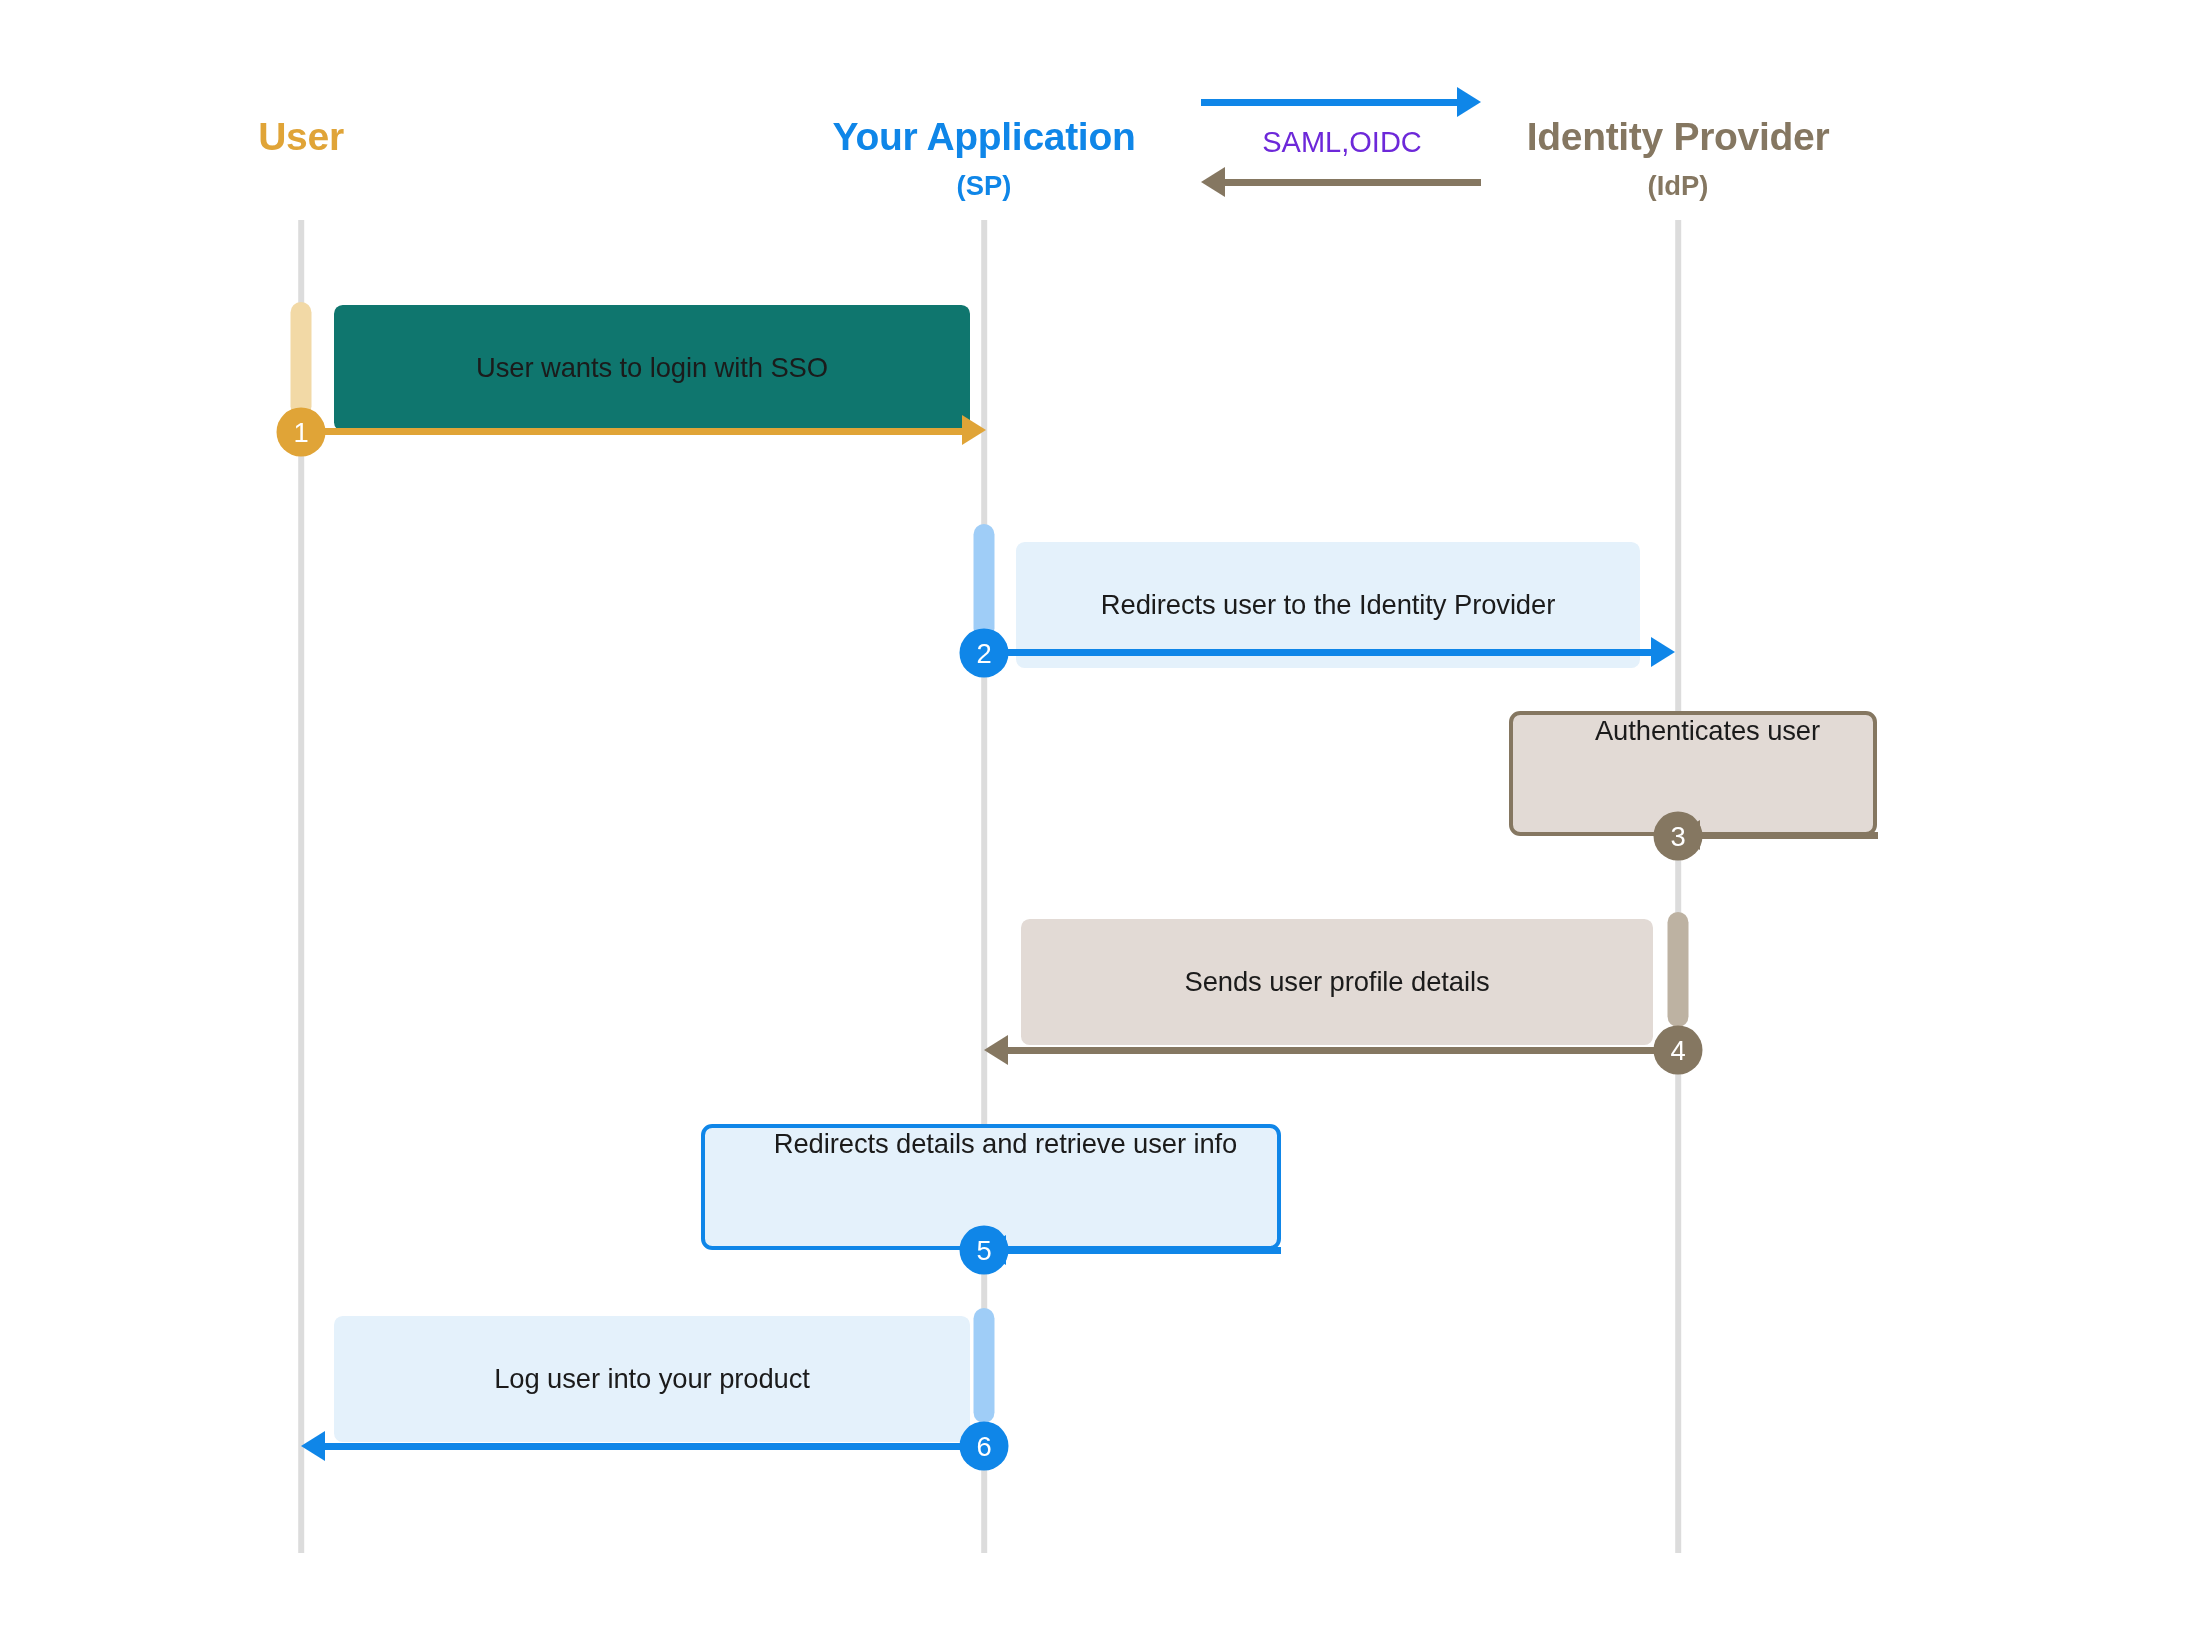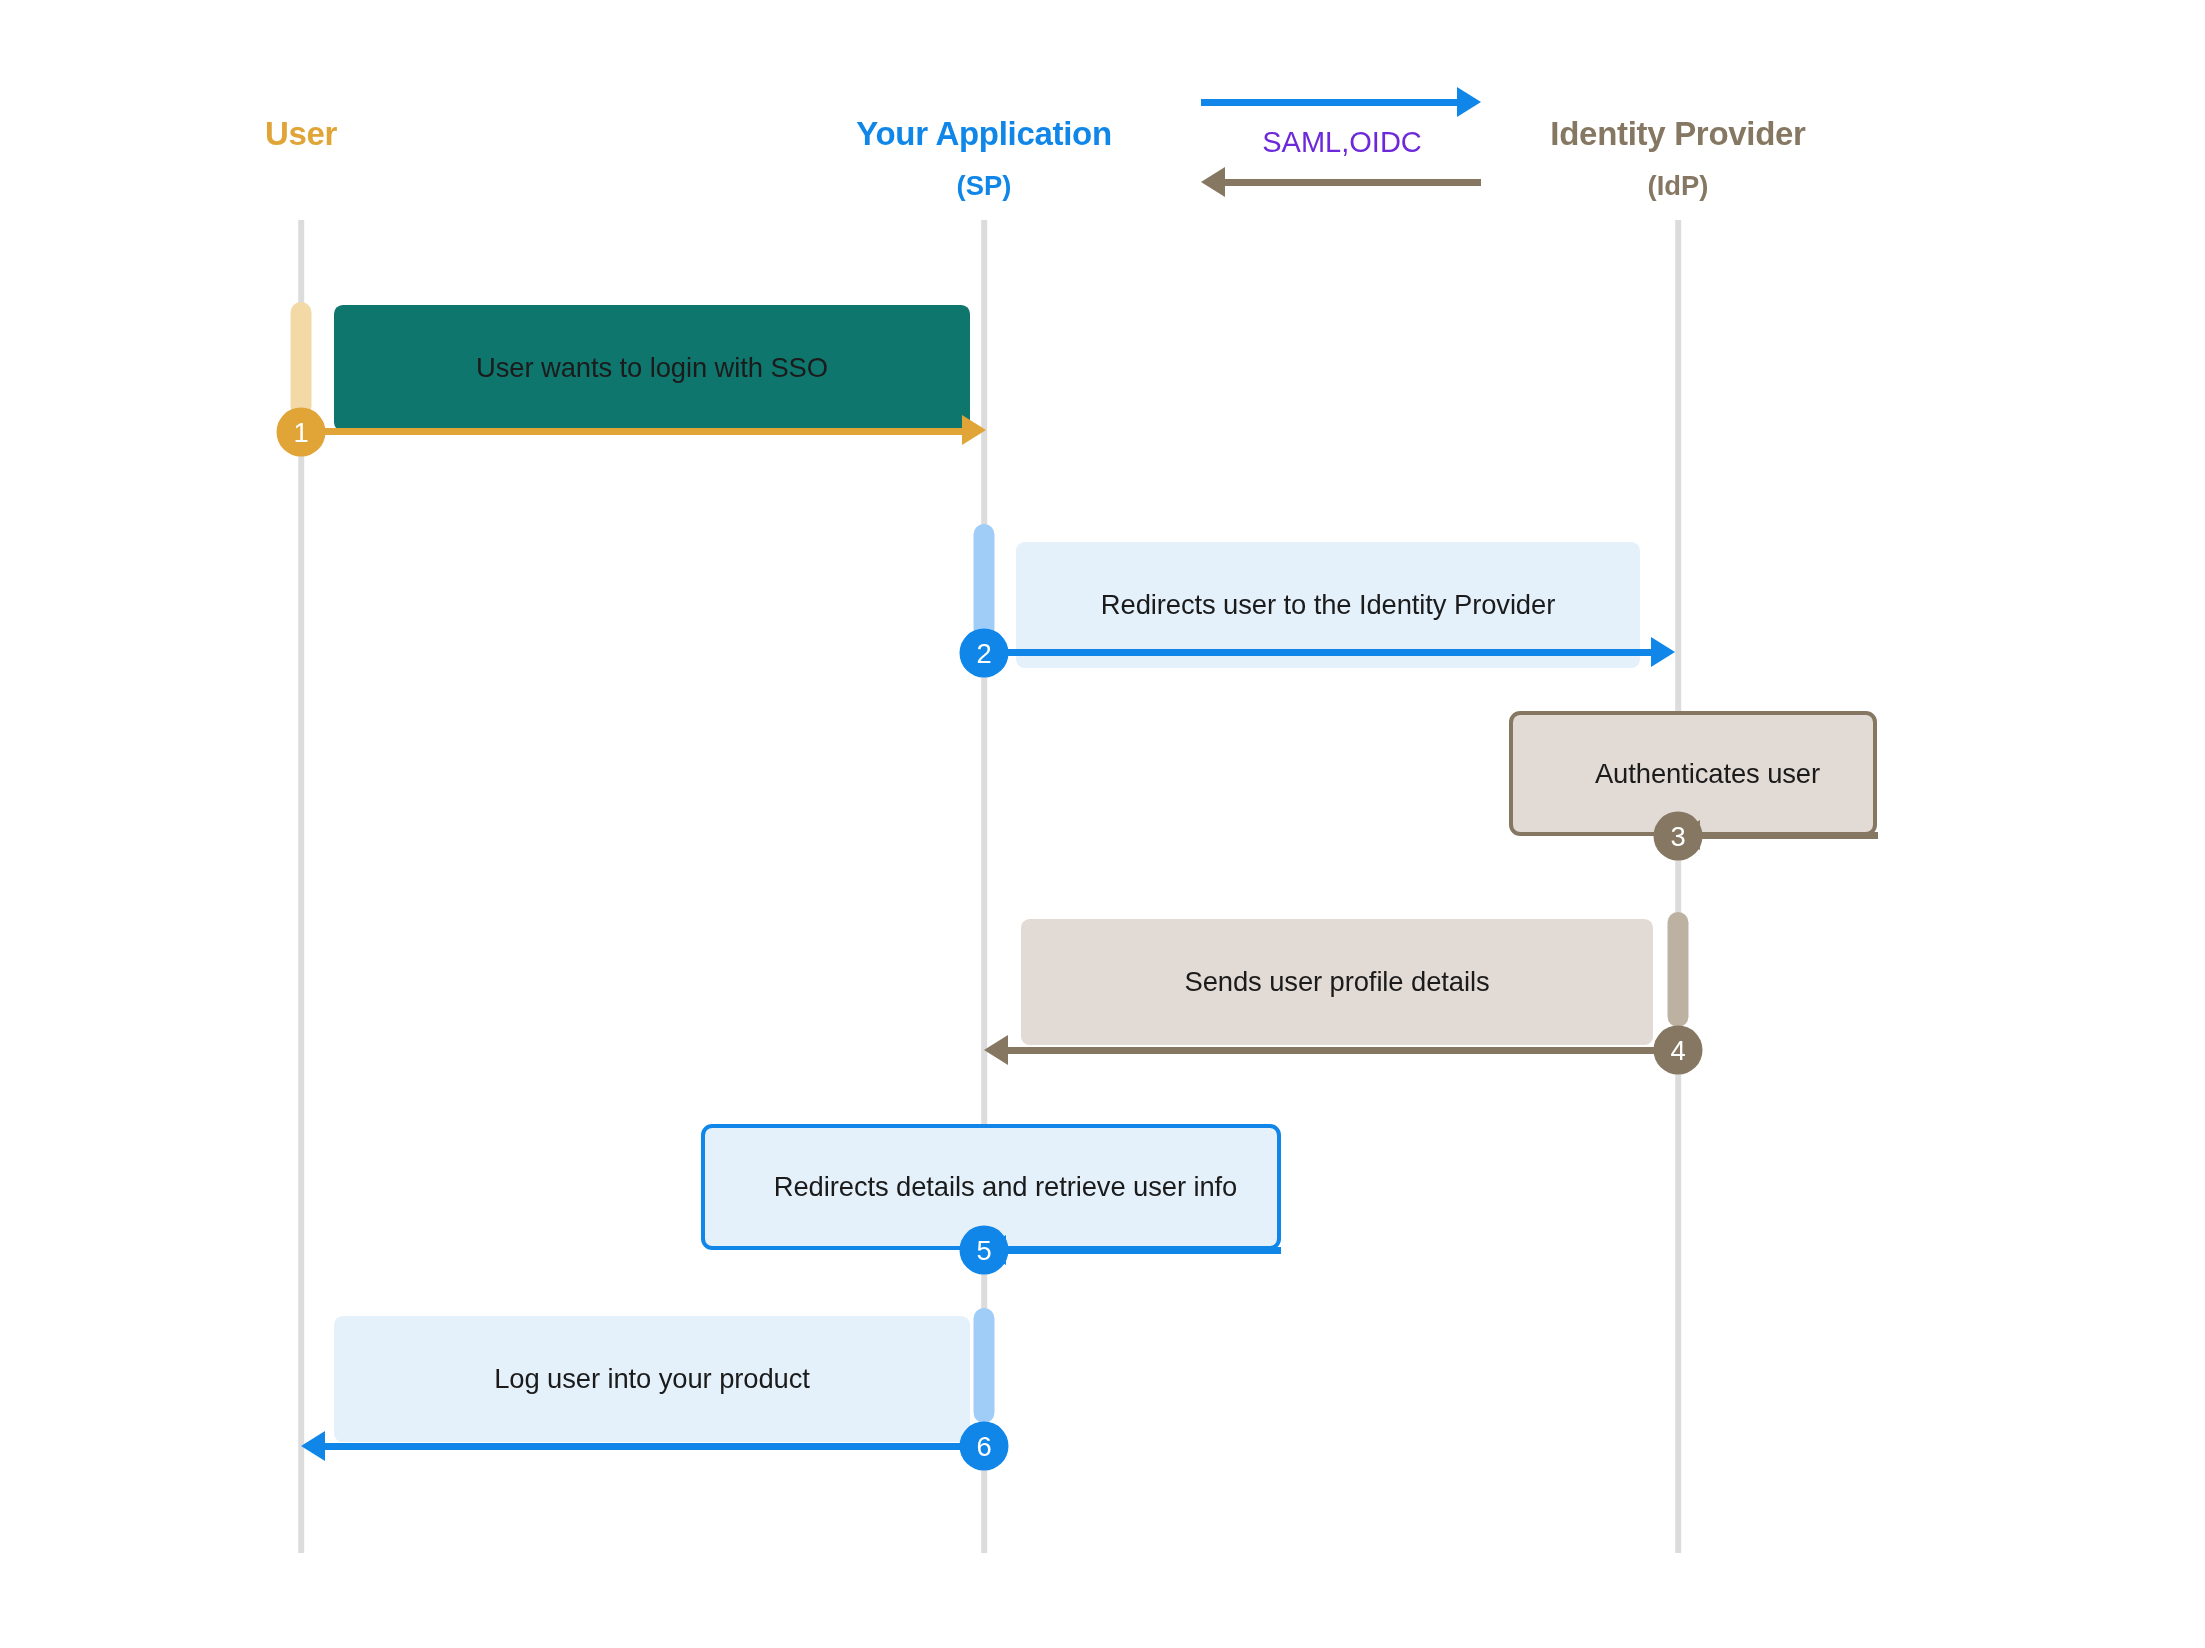--- a/index.html
+++ b/index.html
@@ -16,21 +16,21 @@
   }
   #diagram {
     position: absolute;
     left: 0; top: 0;
     width: 2205px;
     height: 1649px;
   }
   .actor-title {
     position: absolute;
     font-weight: bold;
-    font-size: 33px;
+    font-size: 39px;
     letter-spacing: -0.3px;
     white-space: nowrap;
     text-align: left;
     transform: translateX(-50%);
   }
   .actor-sub {
     position: absolute;
     font-weight: bold;
     font-size: 27.4px;
     white-space: nowrap;
@@ -95,21 +95,20 @@
     font-size: 27.4px;
     transform: translate(-50%, -50%);
   }
   .selfbox {
     position: absolute;
     box-sizing: border-box;
     border-radius: 11.2px;
     border-width: 4.4px;
     border-style: solid;
     display: flex;
-    align-items: center;
     justify-content: center;
     padding-left: 29px;
   }
   .selfbox span {
     font-size: 27.4px;
     color: #1b1b1b;
     white-space: nowrap;
     letter-spacing: -0.1px;
   }
   .proto-label {

